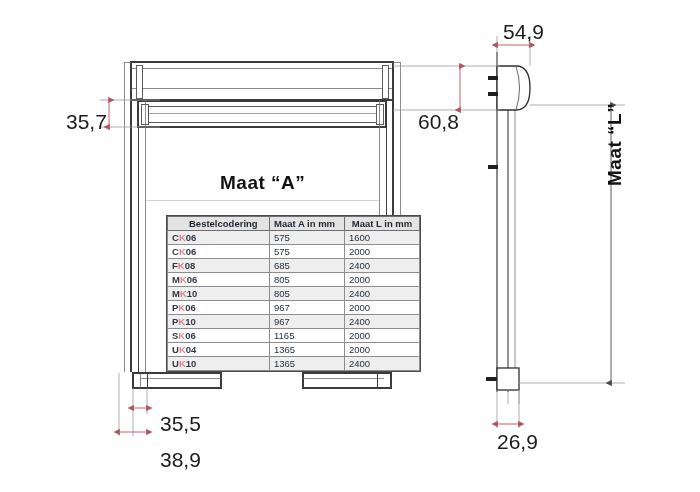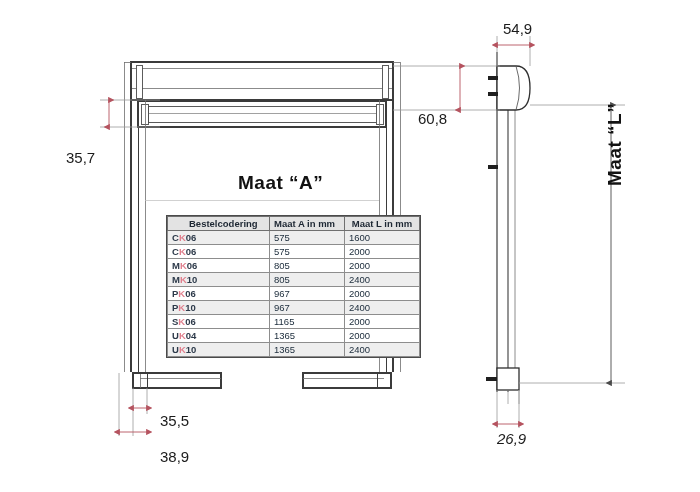--- a/index.html
+++ b/index.html
@@ -20,36 +20,36 @@
   .svgwrap {
     position: absolute;
     left: 0; top: 0;
     width: 700px;
     height: 492px;
   }
   
   .dim {
     position: absolute;
     font-family: "Liberation Sans", sans-serif;
-    font-size: 15px;
+    font-size: 21px;
     color: #1b1b1b;
     white-space: nowrap;
     letter-spacing: 0px;
   }
   #dim-549  { left: 503px; top: 20px; }
   #dim-608  { left: 418px; top: 76px; margin-top: 34px; }
-  #dim-357  { left: 66px;  top: 110px; margin-top: 39px; }
+  #dim-357  { left: 66px;  top: 110px; }
   #dim-355  { left: 160px; top: 412px; }
   #dim-389  { left: 160px; top: 448px; }
-  #dim-269  { left: 497px; top: 430px; font-style: italic; }
+  #dim-269  { left: 497px; top: 430px; }
 
   
   #maat-a {
     position: absolute;
-    left: 238px; top: 172px;
+    left: 220px; top: 172px;
     font-size: 19px;
     font-weight: 600;
     color: #121212;
     letter-spacing: .5px;
     white-space: nowrap;
   }
   #maat-l {
     position: absolute;
     left: 604px; top: 186px;
     font-size: 19px;
@@ -261,20 +261,25 @@
     <tr class="alt">
           <td><span>C</span><span class="k-red">K</span><span>06</span></td>
           <td class="col-a">575</td>
           <td class="col-l">1600</td>
         </tr>
         <tr>
           <td><span>C</span><span class="k-red">K</span><span>06</span></td>
           <td class="col-a">575</td>
           <td class="col-l">2000</td>
         </tr>
+        <tr class="alt">
+          <td><span>F</span><span class="k-red">K</span><span>08</span></td>
+          <td class="col-a">685</td>
+          <td class="col-l">2400</td>
+        </tr>
         <tr>
           <td><span>M</span><span class="k-red">K</span><span>06</span></td>
           <td class="col-a">805</td>
           <td class="col-l">2000</td>
         </tr>
         <tr class="alt">
           <td><span>M</span><span class="k-red">K</span><span>10</span></td>
           <td class="col-a">805</td>
           <td class="col-l">2400</td>
         </tr>

